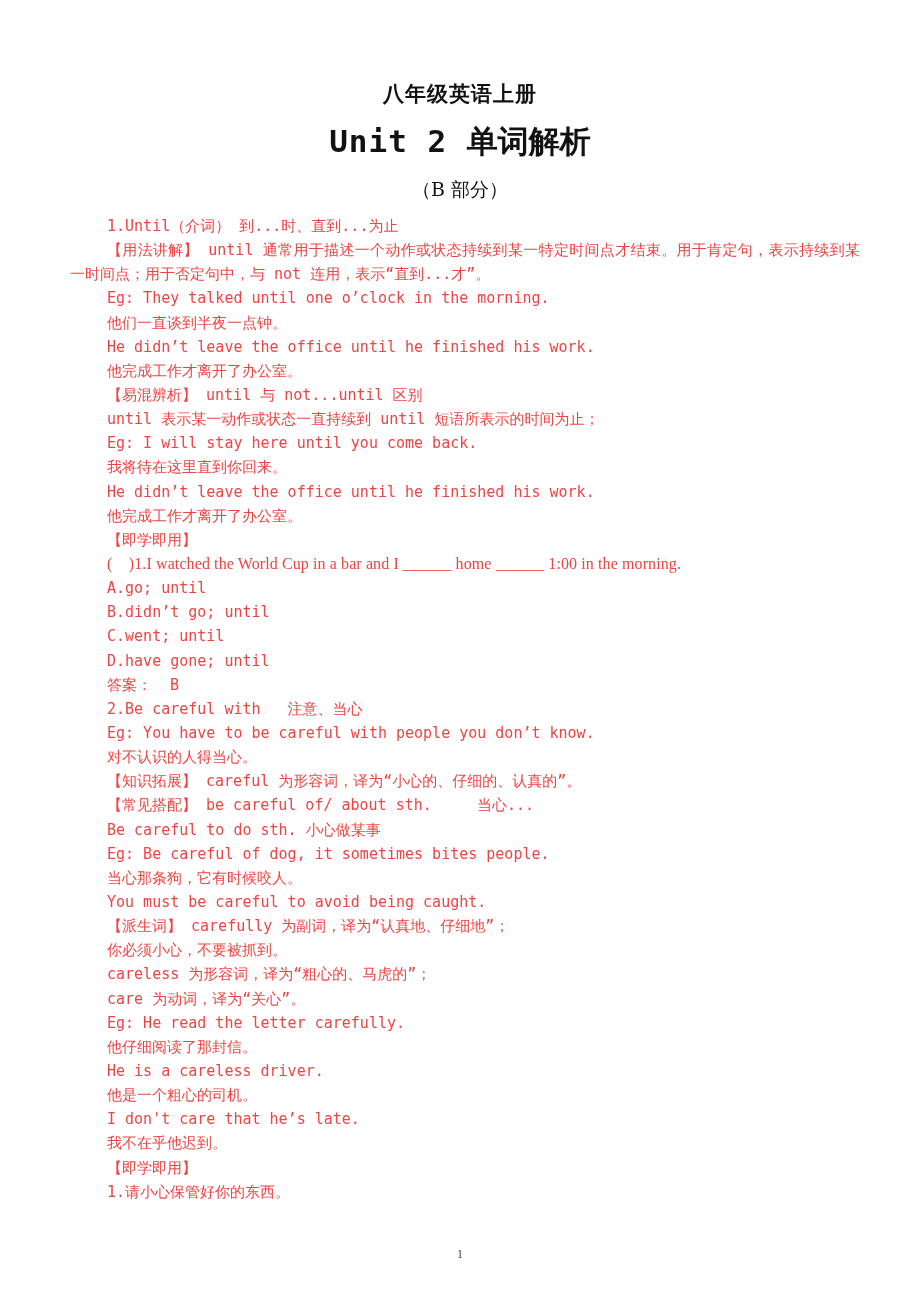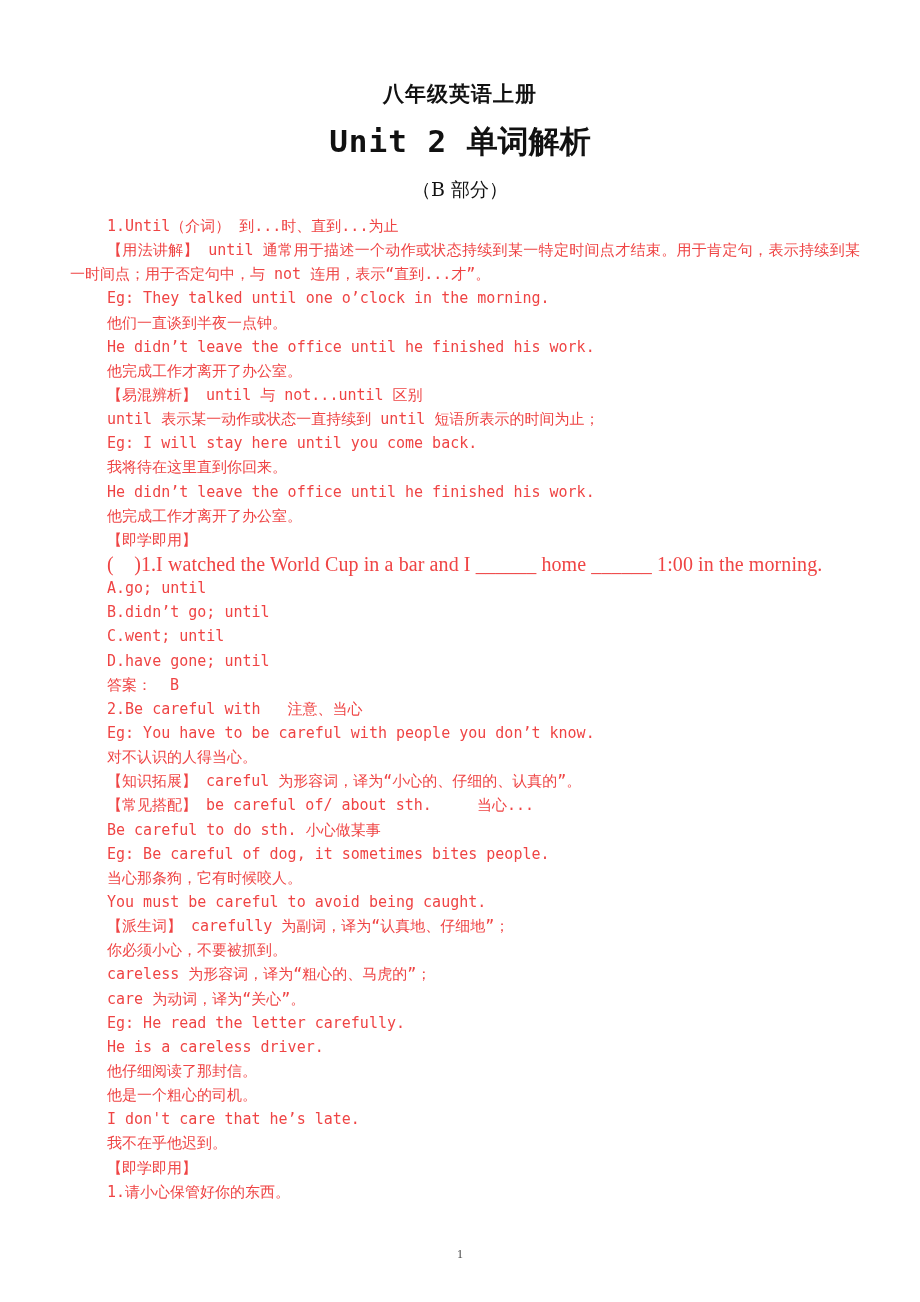--- a/index.html
+++ b/index.html
@@ -69,21 +69,21 @@
     }
     .line.wrap-start {
       white-space: normal;
       height: auto;
       text-indent: 37px;
       padding-left: 0;
       text-align: justify;
     }
     .line.q {
       font-family: "Liberation Serif", "DejaVu Serif", serif;
-      font-size: 20px;
+      font-size: 16px;
       letter-spacing: 0.1px;
     }
     .page-number {
       position: absolute;
       left: 0;
       width: 920px;
       top: 1247px;
       text-align: center;
       font-family: "Liberation Serif", serif;
       font-size: 12px;
@@ -130,22 +130,22 @@
     <div class="line">【常见搭配】 be careful of/ about sth.     当心...</div>
     <div class="line">Be careful to do sth. 小心做某事</div>
     <div class="line">Eg: Be careful of dog, it sometimes bites people.</div>
     <div class="line">当心那条狗，它有时候咬人。</div>
     <div class="line">You must be careful to avoid being caught.</div>
     <div class="line">【派生词】 carefully 为副词，译为“认真地、仔细地”；</div>
     <div class="line">你必须小心，不要被抓到。</div>
     <div class="line">careless 为形容词，译为“粗心的、马虎的”；</div>
     <div class="line">care 为动词，译为“关心”。</div>
     <div class="line">Eg: He read the letter carefully.</div>
+    <div class="line">他仔细阅读了那封信。</div>
     <div class="line">He is a careless driver.</div>
-    <div class="line">他仔细阅读了那封信。</div>
     <div class="line">他是一个粗心的司机。</div>
     <div class="line">I don't care that he’s late.</div>
     <div class="line">我不在乎他迟到。</div>
     <div class="line">【即学即用】</div>
     <div class="line">1.请小心保管好你的东西。</div>
   </div>
 
   <div class="page-number">1</div>
 
 </div>

